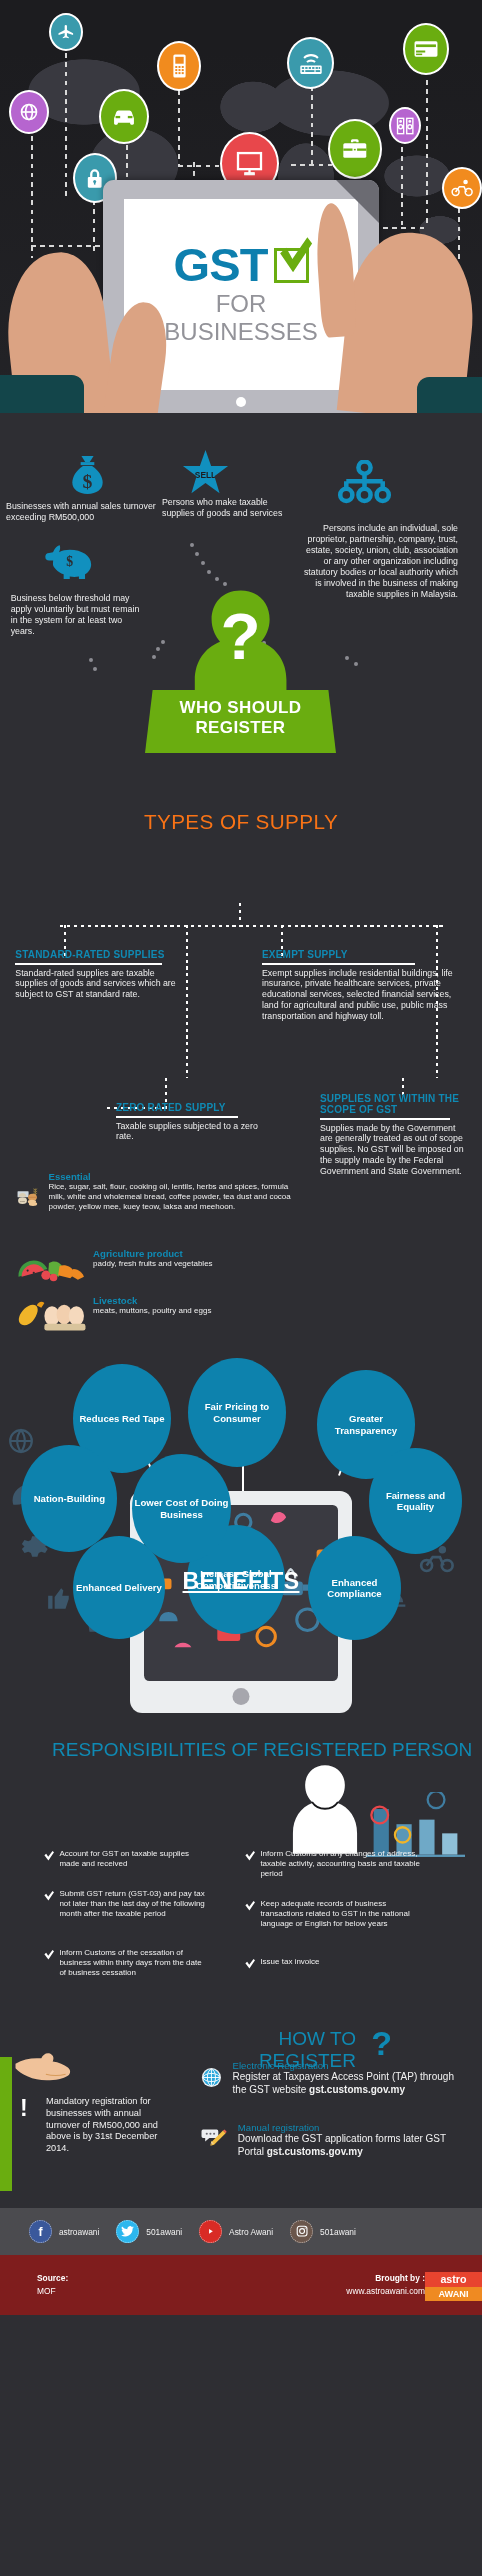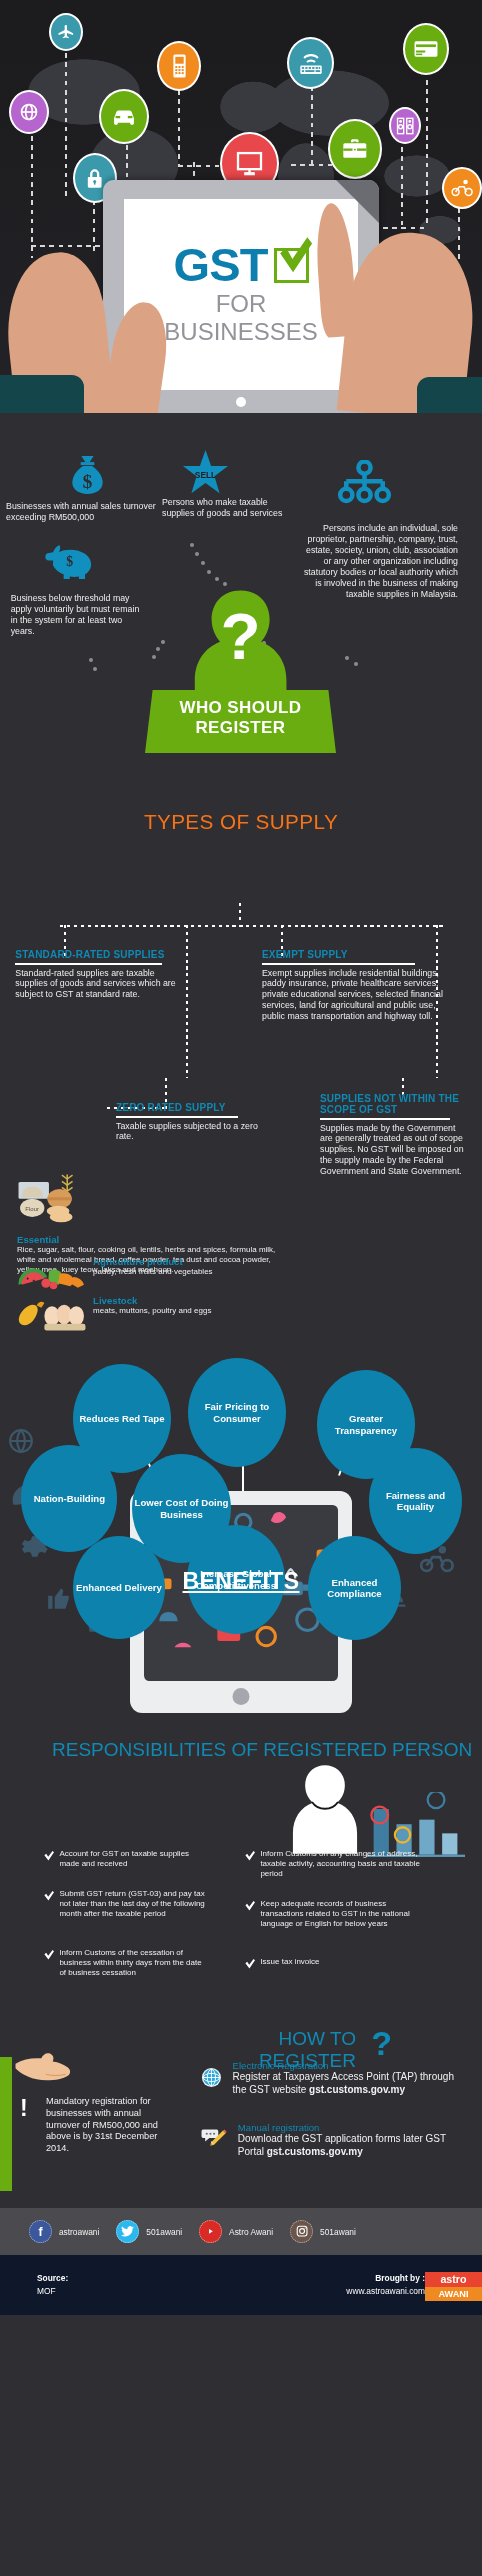--- a/index.html
+++ b/index.html
@@ -221,21 +221,21 @@
   .reg-block { position:absolute; }
   .reg-head { color:#0f8ab4; font-size:9.6px; font-weight:400; }
   .reg-body { color:#f2f2f2; font-size:10px; line-height:1.25; }
   .bold { font-weight:700; }
 
   
   .social { height: 47px; background:#4b4b4f; display:flex; align-items:center; padding-left:29px; gap:17px; }
   .soc { display:flex; align-items:center; gap:6.9px; }
   .soc-icon { width:23px; height:23px; border-radius:50%; display:flex; align-items:center; justify-content:center; color:#fff; font-weight:700; font-size:12.2px; border:1.5px dotted rgba(255,255,255,.55); }
   .soc-label { color:#f2f2f2; font-size:8.4px; }
-  .footer { height: 60px; background:#0f172a; position:relative; }
+  .footer { height: 60px; background:#7f1d1d; position:relative; }
   .src { position:absolute; left:37px; top:17px; color:#fff; font-size:8.4px; line-height:1.6; }
   .src b { font-weight:700; }
   .brought { position:absolute; right:57px; top:17px; text-align:right; color:#fff; font-size:8.4px; line-height:1.6; }
   .astro-logo { position:absolute; right:0; top:17px; width:57px; height:29px; overflow:hidden; }
   .astro-top { background:#e8442f; color:#fff; font-size:10.7px; font-weight:700; text-align:center; height:14.5px; line-height:14.5px; }
   .astro-bot { background:#ef8a22; color:#fff; font-size:9.2px; font-weight:700; text-align:center; height:14.5px; line-height:14.5px; }
 </style>
 </head>
 <body>
 
@@ -460,57 +460,57 @@
 
     <div class="supply-box" style="left:15.3px; top:153px; width:161px;">
       <div class="col-head">STANDARD-RATED SUPPLIES</div>
       <div class="rule" style="width:147px;"></div>
       <div class="body-txt" style="font-size:8.8px;">Standard-rated supplies are taxable supplies of goods and services which are subject to GST at standard rate.</div>
     </div>
 
     <div class="supply-box" style="left:230px; top:153px; width:197px;margin-left:32px;">
       <div class="col-head">EXEMPT SUPPLY</div>
       <div class="rule" style="width:153px;"></div>
-      <div class="body-txt" style="font-size:8.8px;">Exempt supplies include residential buildings, paddy insurance, private healthcare services, private educational services, selected financial services, land for agricultural and public use, public mass transportation and highway toll.</div>
+      <div class="body-txt" style="font-size:8.8px;">Exempt supplies include residential buildings, life insurance, private healthcare services, private educational services, selected financial services, land for agricultural and public use, public mass transportation and highway toll.</div>
     </div>
 
     <div class="supply-box" style="left:116px; top:306px; width:153px;">
       <div class="col-head">ZERO RATED SUPPLY</div>
       <div class="rule" style="width:122px;"></div>
       <div class="body-txt" style="font-size:8.8px;">Taxable supplies subjected to a zero rate.</div>
     </div>
 
     <div class="supply-box" style="left:320px; top:297px; width:145px;">
       <div class="col-head">SUPPLIES NOT WITHIN THE SCOPE OF GST</div>
       <div class="rule" style="width:130px;"></div>
       <div class="body-txt" style="font-size:8.8px;">Supplies made by the Government are generally treated as out of scope supplies. No GST will be imposed on the supply made by the Federal Government and State Government.</div>
     </div>
 
-    <div class="supply-box" style="left:17px; top:372px; width:276px; display:flex; gap:6.1px;flex-direction:column;">
+    <div class="supply-box" style="left:17px; top:372px; width:276px; display:flex; gap:6.1px;">
       <svg width="70" height="57" viewBox="0 0 92 74">
         <rect x="2" y="18" width="40" height="22" rx="2" fill="#cfd8de"></rect>
         <path d="M6 38c0-9 6-14 14-14s14 5 14 14z" fill="#d9cdb4"></path>
         <ellipse cx="20" cy="52" rx="16" ry="12" fill="#e2d6bd"></ellipse>
         <text x="20" y="56" font-size="8" fill="#5b5040" text-anchor="middle" font-family="Liberation Sans, sans-serif">Flour</text>
         <g stroke="#d4b14a" stroke-width="2" fill="none">
             <path d="M66 8v34"></path>
             <path d="M66 14l-7-5M66 14l7-5M66 22l-7-5M66 22l7-5M66 30l-7-5M66 30l7-5"></path>
           </g>
         <ellipse cx="56" cy="40" rx="16" ry="13" fill="#d79b5a"></ellipse>
         <path d="M40 38h32v4H40z" fill="#c9874a"></path>
         <ellipse cx="54" cy="56" rx="15" ry="7" fill="#f0c894"></ellipse>
         <ellipse cx="58" cy="64" rx="15" ry="7" fill="#f0c894"></ellipse>
       </svg>
       <div style="padding-top:3.1px;">
         <div class="zr-item-title">Essential</div>
         <div class="zr-item-body">Rice, sugar, salt, flour, cooking oil, lentils, herbs and spices, formula milk, white and wholemeal bread, coffee powder, tea dust and cocoa powder, yellow mee, kuey teow, laksa and meehoon.</div>
       </div>
     </div>
 
-    <div class="supply-box" style="left:17px; top:450px; width:276px; display:flex; gap:6.1px;margin-top:8px;">
+    <div class="supply-box" style="left:17px; top:450px; width:276px; display:flex; gap:6.1px;">
       <svg width="70" height="37" viewBox="0 0 92 48">
         <path d="M2 40a20 20 0 0 1 38-10z" fill="#3f9a3f"></path>
         <path d="M6 40a16 16 0 0 1 30-8z" fill="#e8484f"></path>
         <circle cx="14" cy="32" r="1.4" fill="#2b2b30"></circle>
           <circle cx="22" cy="35" r="1.4" fill="#2b2b30"></circle>
         <path d="M42 22c6-4 14-2 17 4l-4 14-14-4z" fill="#5fae3a"></path>
         <path d="M56 26c8-3 18 2 20 10l-6 6-16-4z" fill="#ef8a22"></path>
         <path d="M74 30c6 0 12 4 14 10l-8 4-10-6z" fill="#ef8a22"></path>
         <circle cx="38" cy="38" r="6" fill="#e8484f"></circle>
           <circle cx="48" cy="41" r="5" fill="#e8484f"></circle>

